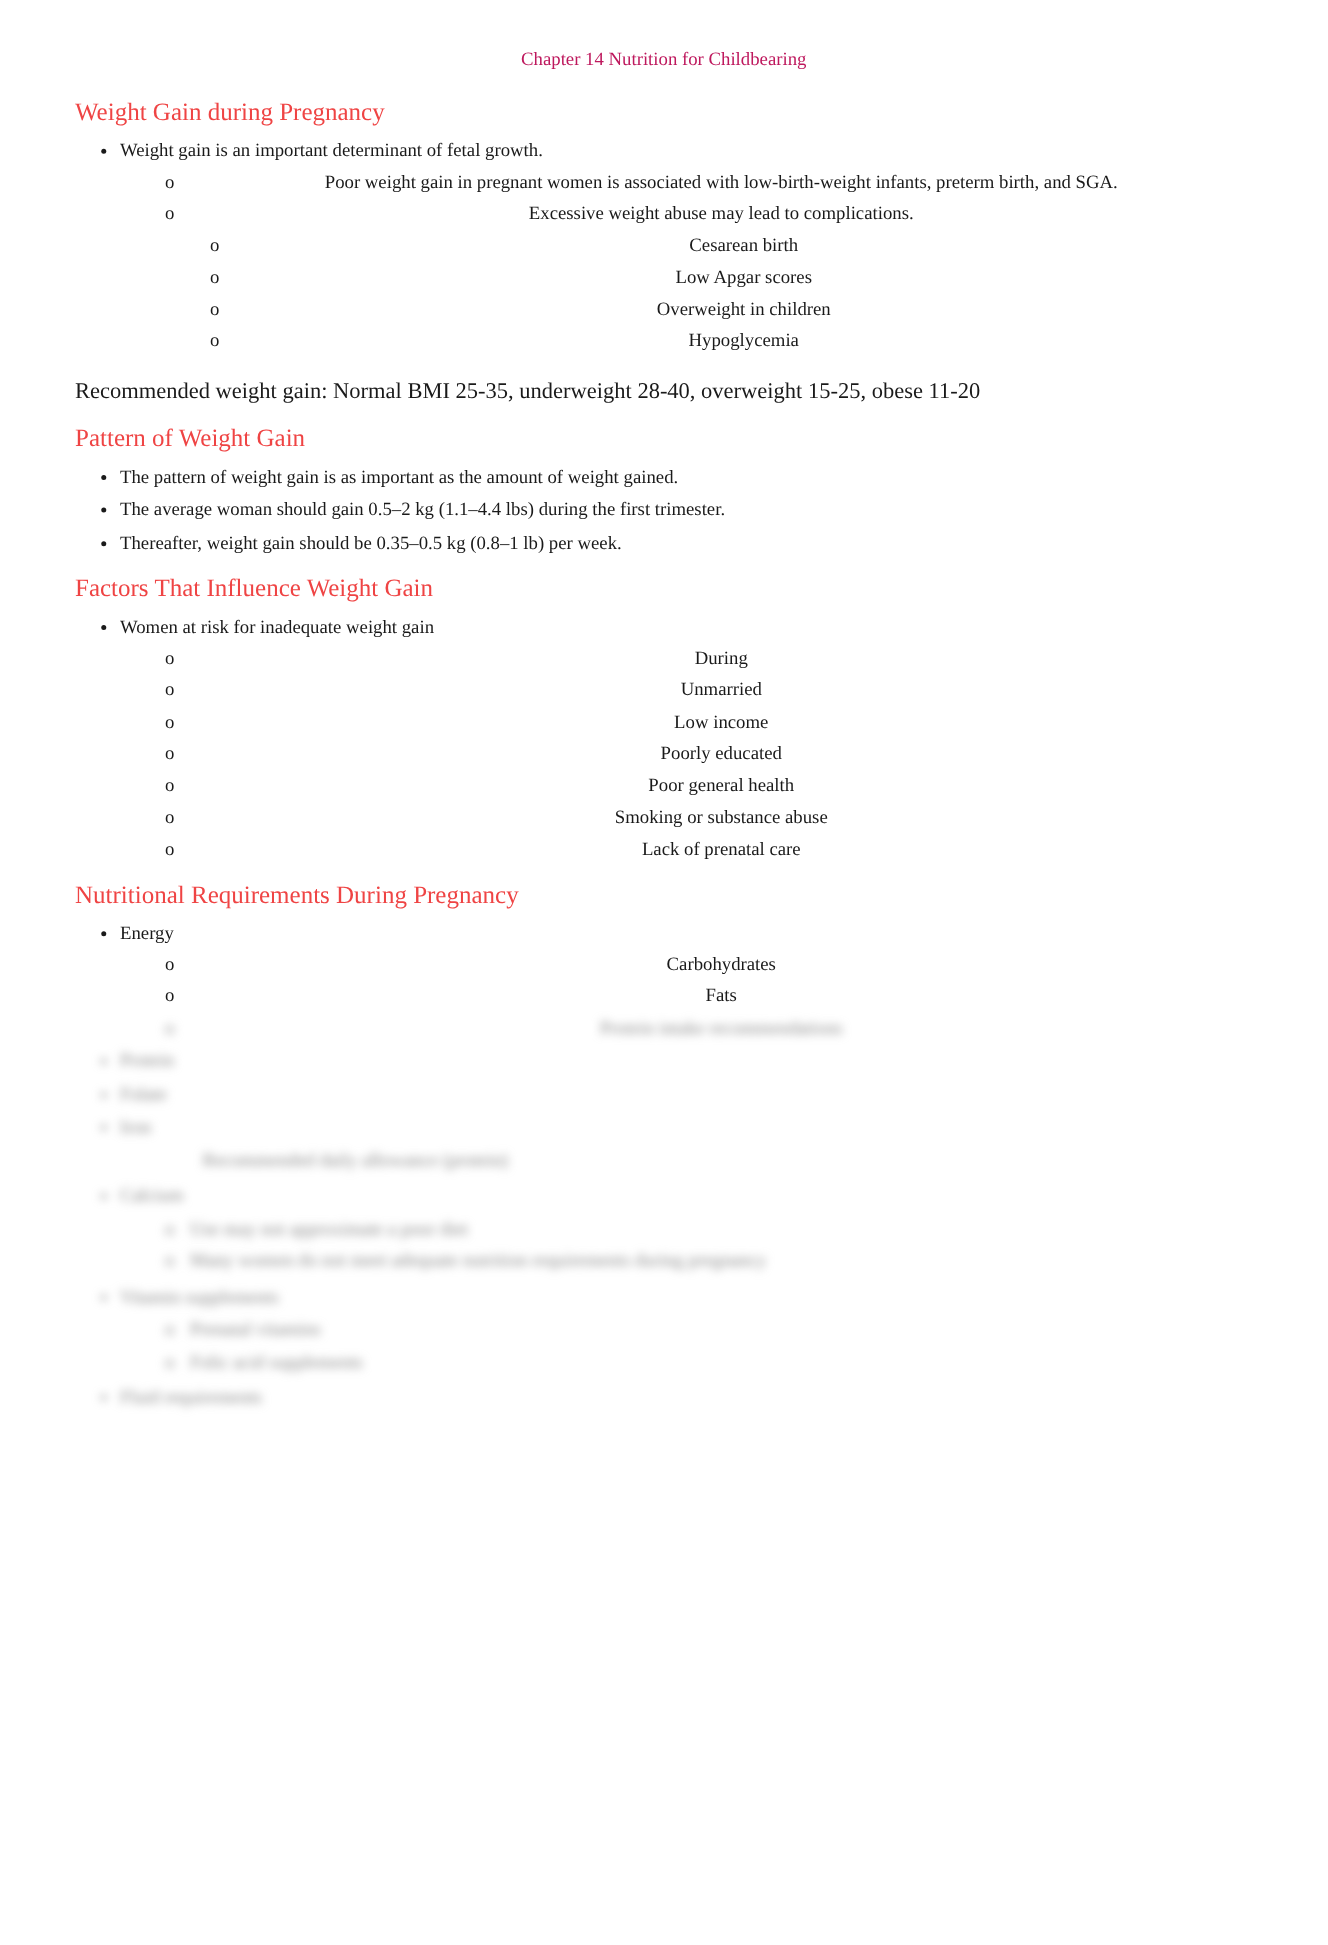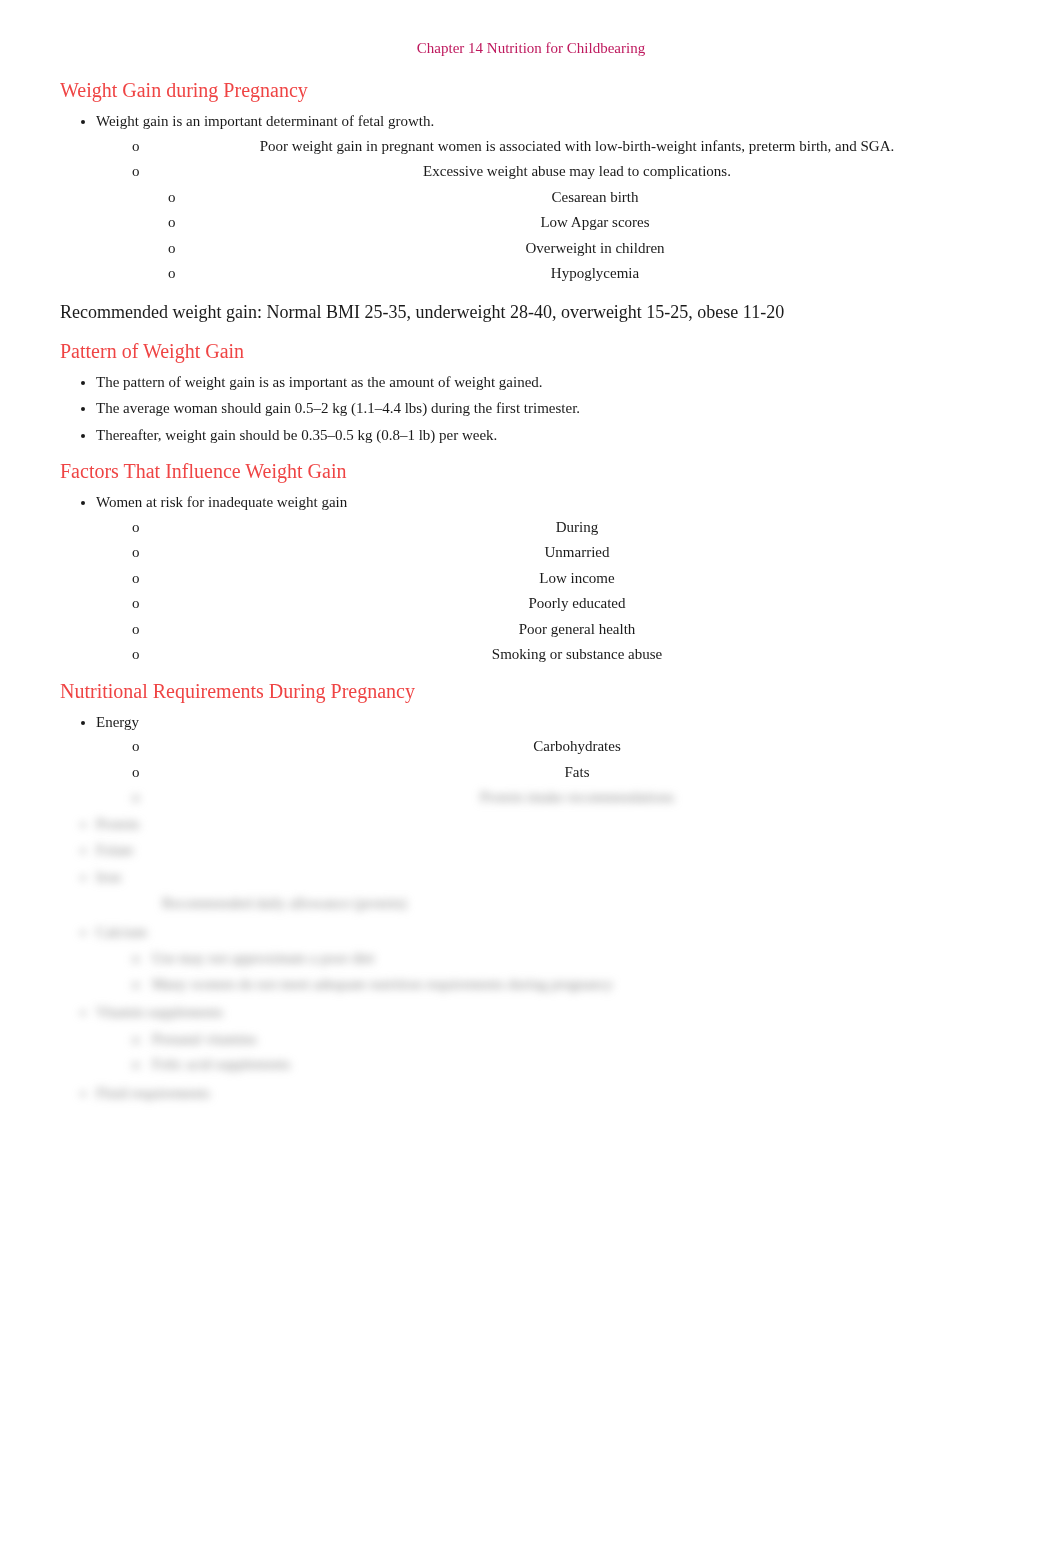--- a/index.html
+++ b/index.html
@@ -126,20 +126,21 @@
   <ul class="level1">
     <li>
       <span>Women at risk for inadequate weight gain</span>
       <ul class="level2">
         <li>During</li>
         <li>Unmarried</li>
         <li>Low income</li>
         <li>Poorly educated</li>
         <li>Poor general health</li>
         <li>Smoking or substance abuse</li>
+        <li>Lack of prenatal care</li>
       </ul>
     </li>
   </ul>
 </div>
 
 <div class="section-heading">Nutritional Requirements During Pregnancy</div>
 
 <div class="content-block">
   <ul class="level1">
     <li>

